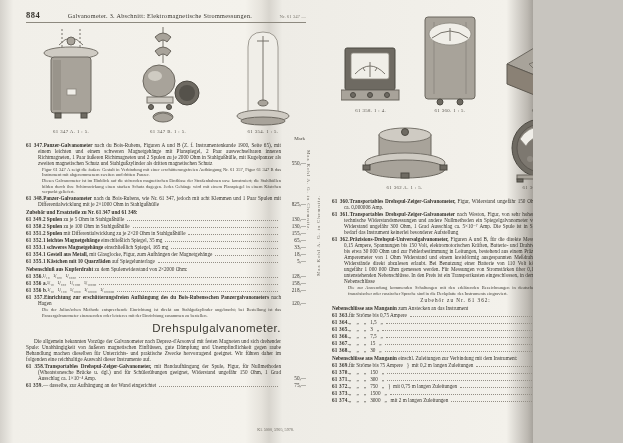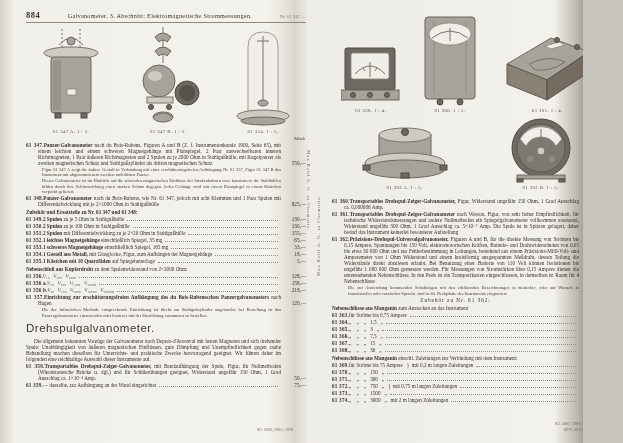--- a/index.html
+++ b/index.html
@@ -1,17 +1,17 @@
 <!DOCTYPE html>
 <html><head>
 <meta charset="utf-8">
 <style>
   html,body{margin:0;padding:0;background:#c8c5bf;}
   .scan{
-    position:relative;width:583px;height:443px;overflow:hidden;
+    position:relative;width:533px;height:443px;overflow:hidden;
     font-family:"Liberation Serif","DejaVu Serif",serif;color:#35322c;
     background:linear-gradient(90deg,#d4d1cb 0%,#f1efe9 2.5%,#f4f2ec 46%,#e6e3dc 49%,#d8d5ce 50.5%,#eeece6 53%,#f3f1eb 95%,#bcb8b1 99%,#a7a39c 100%);
   }
   .page{position:absolute;top:10px;height:425px;overflow:hidden;}
   .page.left{left:26px;width:280px;}
   .page.right{left:332px;width:272px;}
   .pagehead{display:flex;align-items:baseline;border-bottom:0.5px solid #8d897f;padding-bottom:2px;font-size:6.2px;}
   .pagehead .pagenum{font-size:8.5px;font-weight:bold;letter-spacing:0.5px;}
   .pagehead .center{flex:1;text-align:center;letter-spacing:0.3px;}
   .pagehead .side{font-size:4.8px;color:#7e7a71;}
@@ -27,21 +27,21 @@
   .block .lead{font-weight:bold;}
   .block .price{flex:none;width:25px;text-align:right;}
   .block .price:empty{visibility:hidden;}
   .block .leader{display:none;}
   .block.entry .body{text-indent:-12px;padding-left:12px;}
   .block.item .body{flex:0 1 auto;text-align:left;}
   .block.item .leader{display:block;flex:1;border-bottom:1px dotted #948f86;margin:0 3px 1px 3px;}
   .block.note .body{font-size:4.5px;color:#45423b;padding-left:16px;line-height:1.15;}
   .block.subhead .body{padding-top:1px;}
   .block.subheadc .body{text-align:center;letter-spacing:1px;}
-  .block.title .body{text-align:left;font-size:11.5px;letter-spacing:0.5px;padding:3px 0 2px;text-indent:0;font-family:"Liberation Sans","DejaVu Sans",sans-serif;color:#3b3831;}
+  .block.title .body{text-align:right;font-size:11.5px;letter-spacing:0.5px;padding:3px 0 2px;text-indent:0;font-family:"Liberation Sans","DejaVu Sans",sans-serif;color:#3b3831;}
   .block.para .body{text-indent:8px;}
   .pagefoot{position:absolute;bottom:3px;right:12px;font-size:4.2px;color:#6f6b63;text-align:center;line-height:1.3;}
   .gutter-mark{position:absolute;font-size:5px;color:#6f6b63;letter-spacing:0.8px;writing-mode:vertical-rl;white-space:nowrap;}
   .gutter-mark.left-mark{left:306px;top:150px;}
   .gutter-mark.right-mark{left:316px;top:195px;transform:rotate(180deg);}
   svg .ln{stroke:#77736b;fill:none;stroke-width:1;}
   svg .fill1{fill:#cfcbc3;stroke:#77736b;stroke-width:1;}
   svg .fill2{fill:#a8a39a;stroke:#6b675f;stroke-width:1;}
   svg .dark{fill:#6e6a62;stroke:#4d4a43;stroke-width:1;}
   svg .white{fill:#f0eee8;stroke:#8a867d;stroke-width:0.8;}

